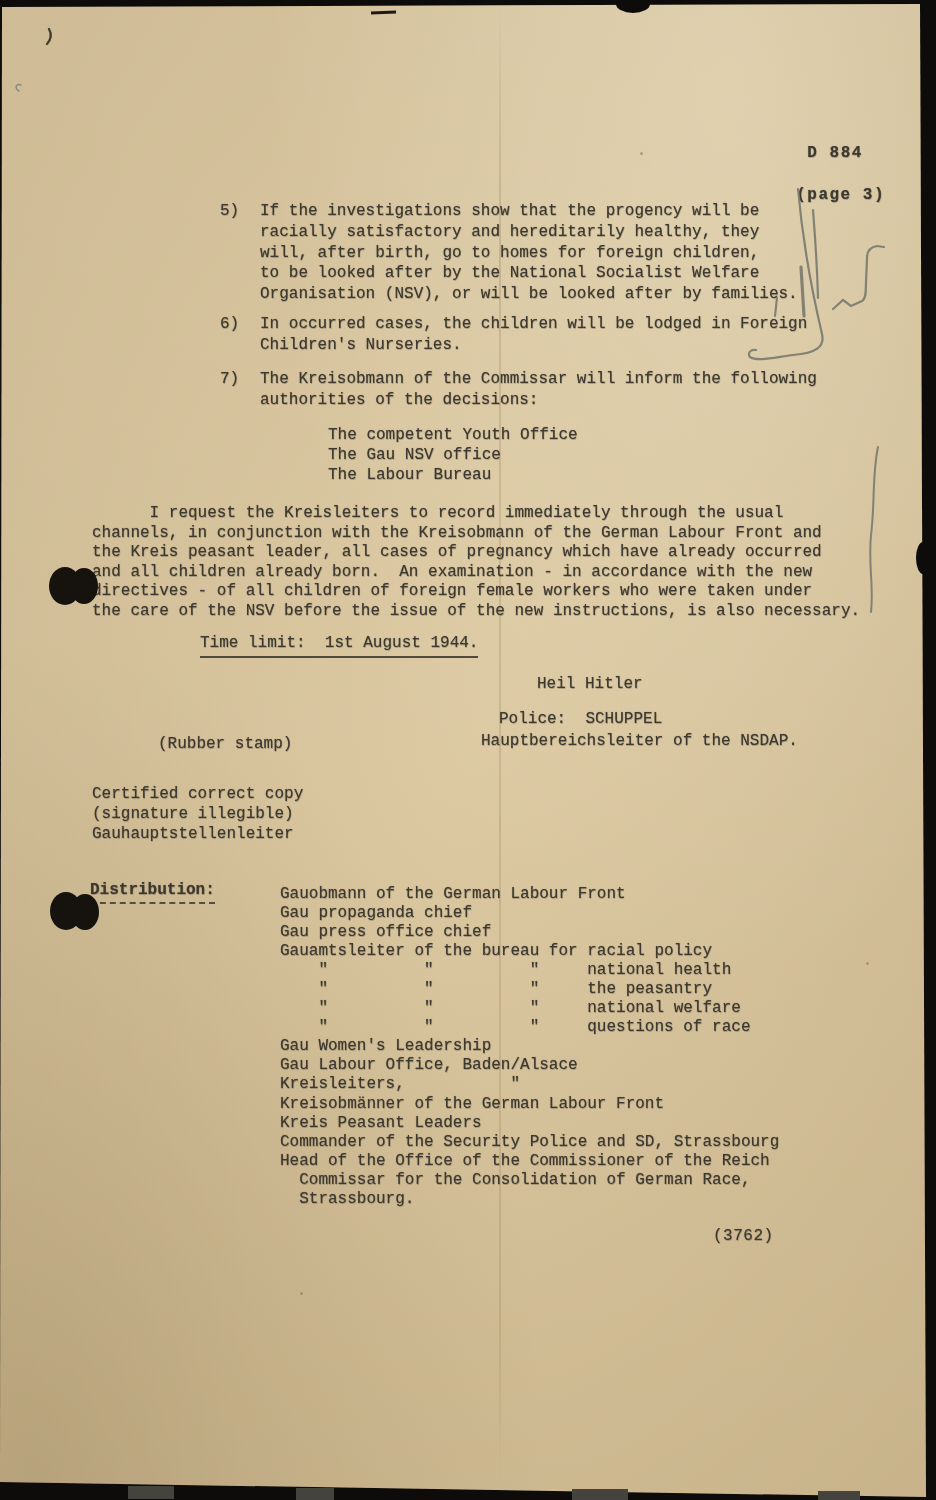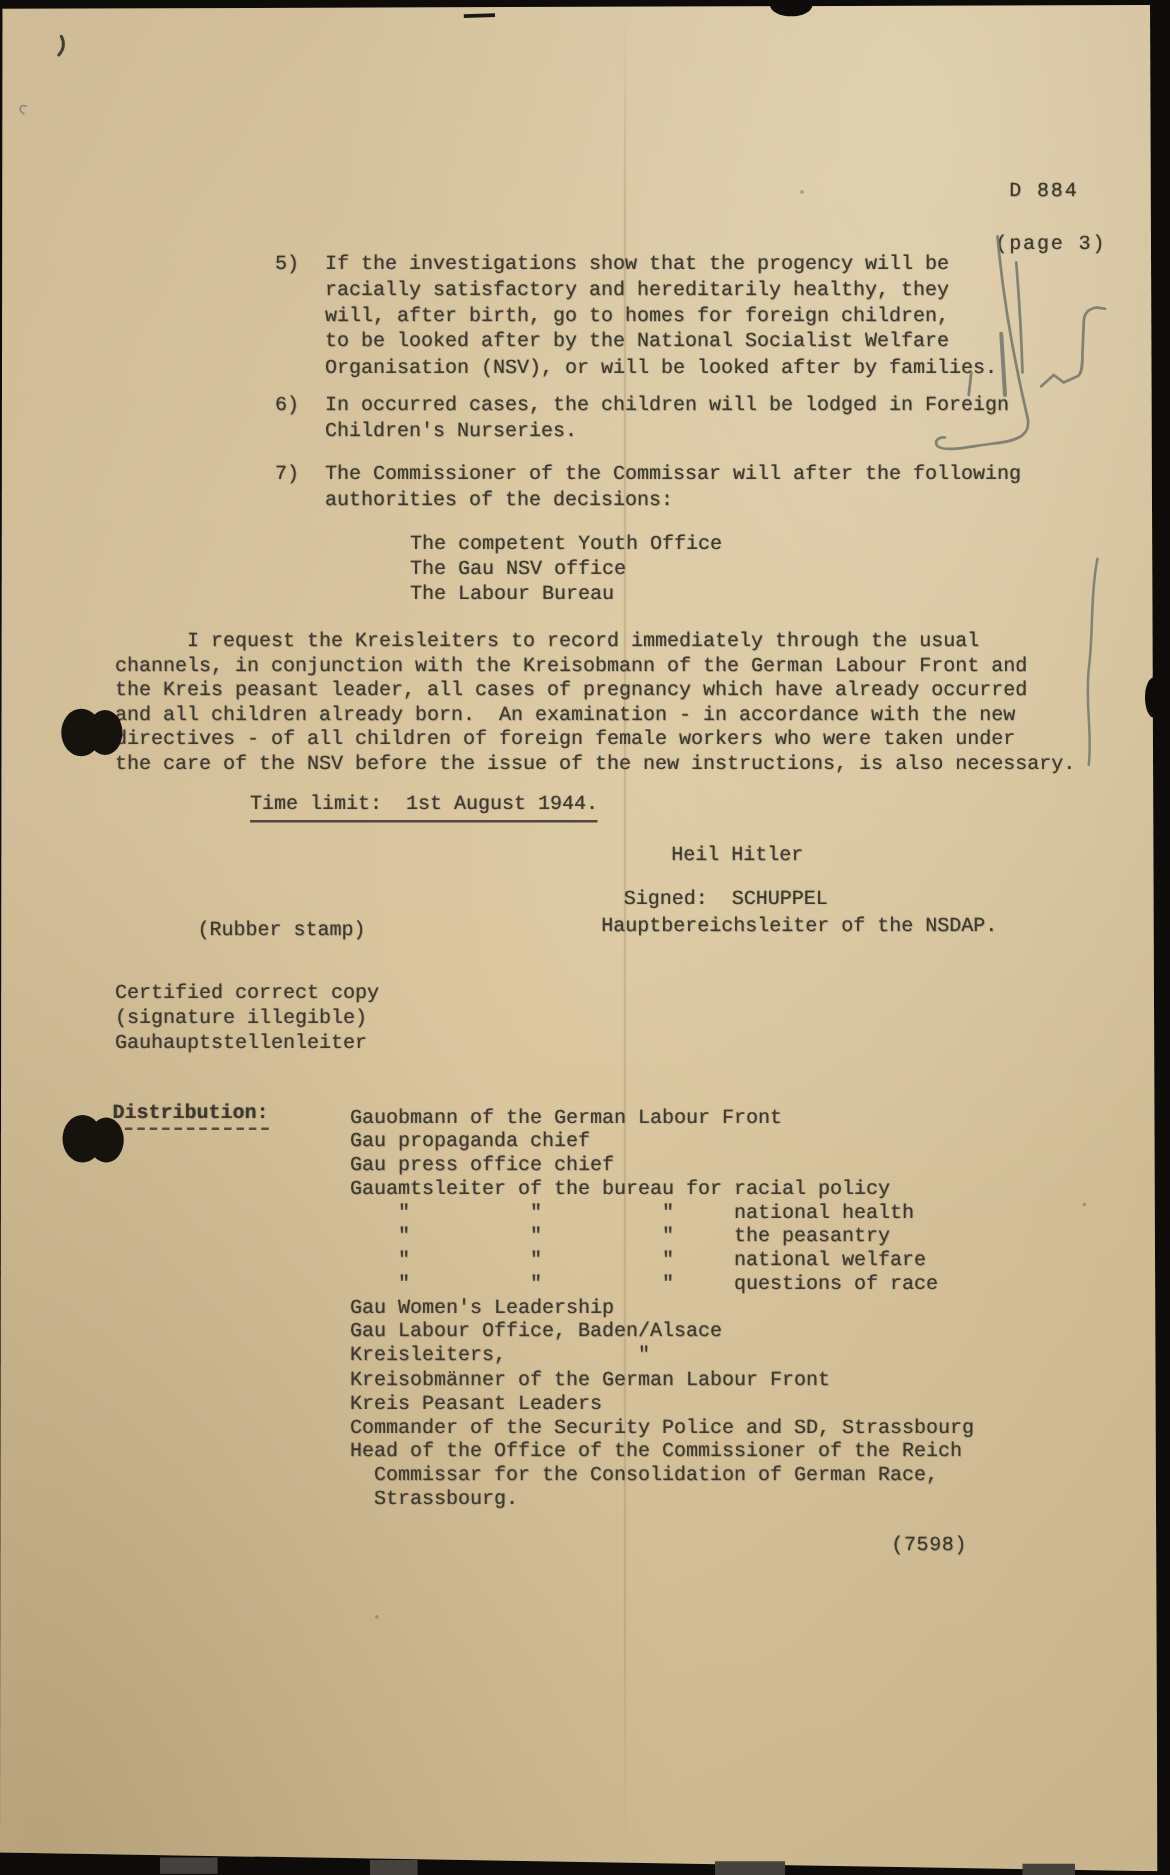--- a/index.html
+++ b/index.html
@@ -24,21 +24,21 @@
   .tw{
     position:absolute;
     font-family:"Liberation Mono","DejaVu Sans Mono",monospace;
     font-size:16px;line-height:20.8px;
     color:rgba(58,54,45,0.95);
     text-shadow:0 0 1px rgba(62,58,49,0.55), 0.5px 0.5px 0.5px rgba(62,58,49,0.25);
     white-space:pre;
   }
   .ul-solid{border-bottom:2px solid rgba(55,51,43,0.85);padding-bottom:2px;}
   .ul-dash{border-bottom:2px dashed rgba(55,51,43,0.8);padding-bottom:1px;font-weight:bold;}
-  .center{text-align:center;}
+  .center{text-align:center;font-weight:bold;}
   svg.overlay{position:absolute;inset:0;pointer-events:none;}
   .dust{position:absolute;width:3px;height:3px;border-radius:50%;background:rgba(130,108,70,0.5);}
 </style>
 </head>
 <body>
 
 <div class="paper"></div>
 <div class="fold"></div>
 
 <div class="tw center" style="left:774px;top:122px;width:100px;letter-spacing:1.5px;line-height:21px">
@@ -51,39 +51,39 @@
 racially satisfactory and hereditarily healthy, they
 will, after birth, go to homes for foreign children,
 to be looked after by the National Socialist Welfare
 Organisation (NSV), or will be looked after by families.</div>
 
 <div class="tw" style="left:220px;top:314px">6)</div>
 <div class="tw" style="left:260px;top:314px">In occurred cases, the children will be lodged in Foreign
 Children's Nurseries.</div>
 
 <div class="tw" style="left:220px;top:369px">7)</div>
-<div class="tw" style="left:260px;top:369px">The Commissioner of the Commissar will after the following
+<div class="tw" style="left:260px;top:369px">The Kreisobmann of the Commissar will inform the following
 authorities of the decisions:</div>
 
 <div class="tw" style="left:328px;top:425px;line-height:20px">The competent Youth Office
 The Gau NSV office
 The Labour Bureau</div>
 
 <div class="tw" style="left:92px;top:504px;line-height:19.6px">      I request the Kreisleiters to record immediately through the usual
 channels, in conjunction with the Kreisobmann of the German Labour Front and
 the Kreis peasant leader, all cases of pregnancy which have already occurred
 and all children already born.  An examination - in accordance with the new
 directives - of all children of foreign female workers who were taken under
 the care of the NSV before the issue of the new instructions, is also necessary.</div>
 
 <div class="tw ul-solid" style="left:200px;top:633px">Time limit:  1st August 1944.</div>
 
 <div class="tw" style="left:537px;top:674px">Heil Hitler</div>
 <div class="tw" style="left:158px;top:734px">(Rubber stamp)</div>
-<div class="tw" style="left:499px;top:709px">Signed:  SCHUPPEL</div>
+<div class="tw" style="left:499px;top:709px">Police:  SCHUPPEL</div>
 <div class="tw" style="left:481px;top:731px">Hauptbereichsleiter of the NSDAP.</div>
 
 <div class="tw" style="left:92px;top:785px;line-height:19.8px">Certified correct copy
 (signature illegible)
 Gauhauptstellenleiter</div>
 
 <div class="tw ul-dash" style="left:90px;top:880px">Distribution:</div>
 <div class="tw" style="left:280px;top:885px;line-height:19.05px">Gauobmann of the German Labour Front
 Gau propaganda chief
 Gau press office chief
@@ -95,21 +95,21 @@
 Gau Women's Leadership
 Gau Labour Office, Baden/Alsace
 Kreisleiters,           "
 Kreisobmänner of the German Labour Front
 Kreis Peasant Leaders
 Commander of the Security Police and SD, Strassbourg
 Head of the Office of the Commissioner of the Reich
   Commissar for the Consolidation of German Race,
   Strassbourg.</div>
 
-<div class="tw" style="left:713px;top:1226px;letter-spacing:0.5px">(7598)</div>
+<div class="tw" style="left:713px;top:1226px;letter-spacing:0.5px">(3762)</div>
 
 <div class="dust" style="left:640px;top:152px"></div>
 <div class="dust" style="left:300px;top:1292px"></div>
 <div class="dust" style="left:866px;top:962px"></div>
 
 <svg class="overlay" width="936" height="1500" viewBox="0 0 936 1500">
 
   <g fill="#16130e">
     <ellipse cx="65" cy="586" rx="16" ry="19"></ellipse>
     <ellipse cx="84" cy="586" rx="14" ry="18"></ellipse>

